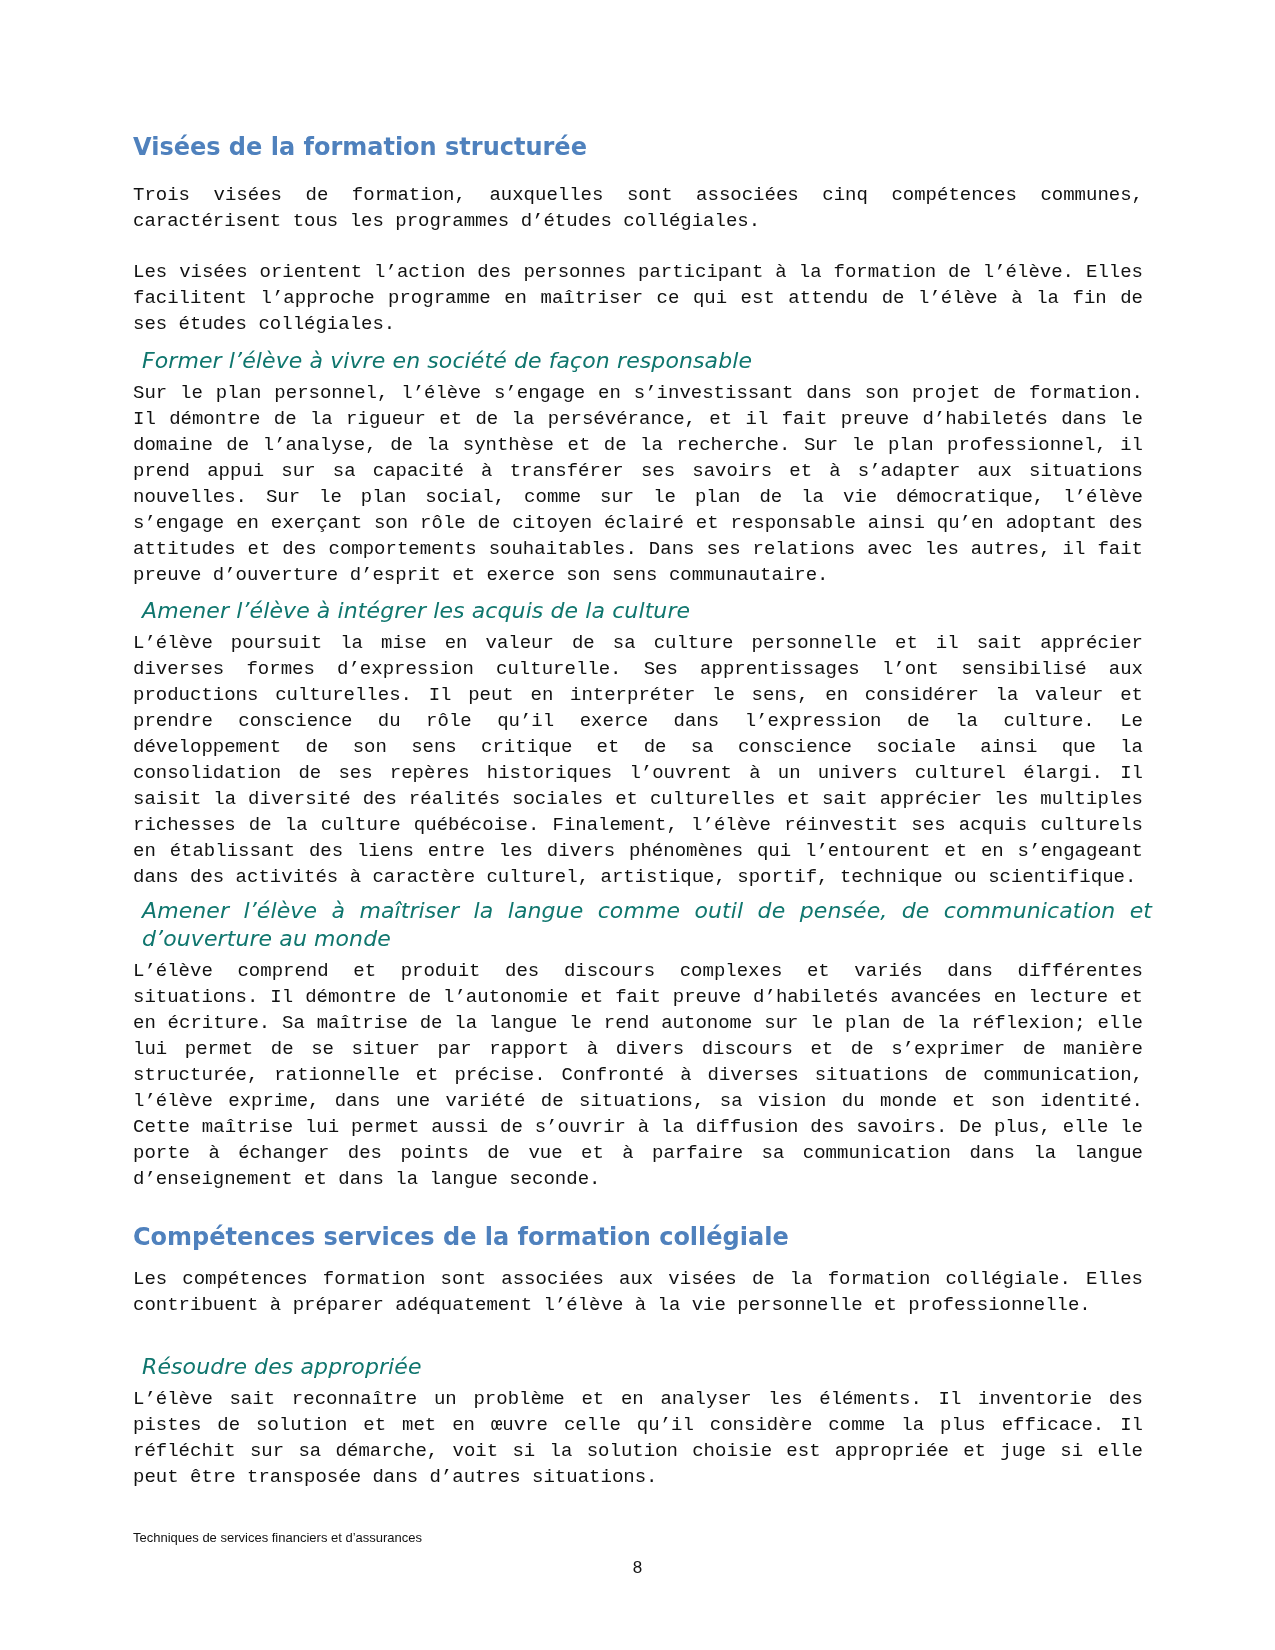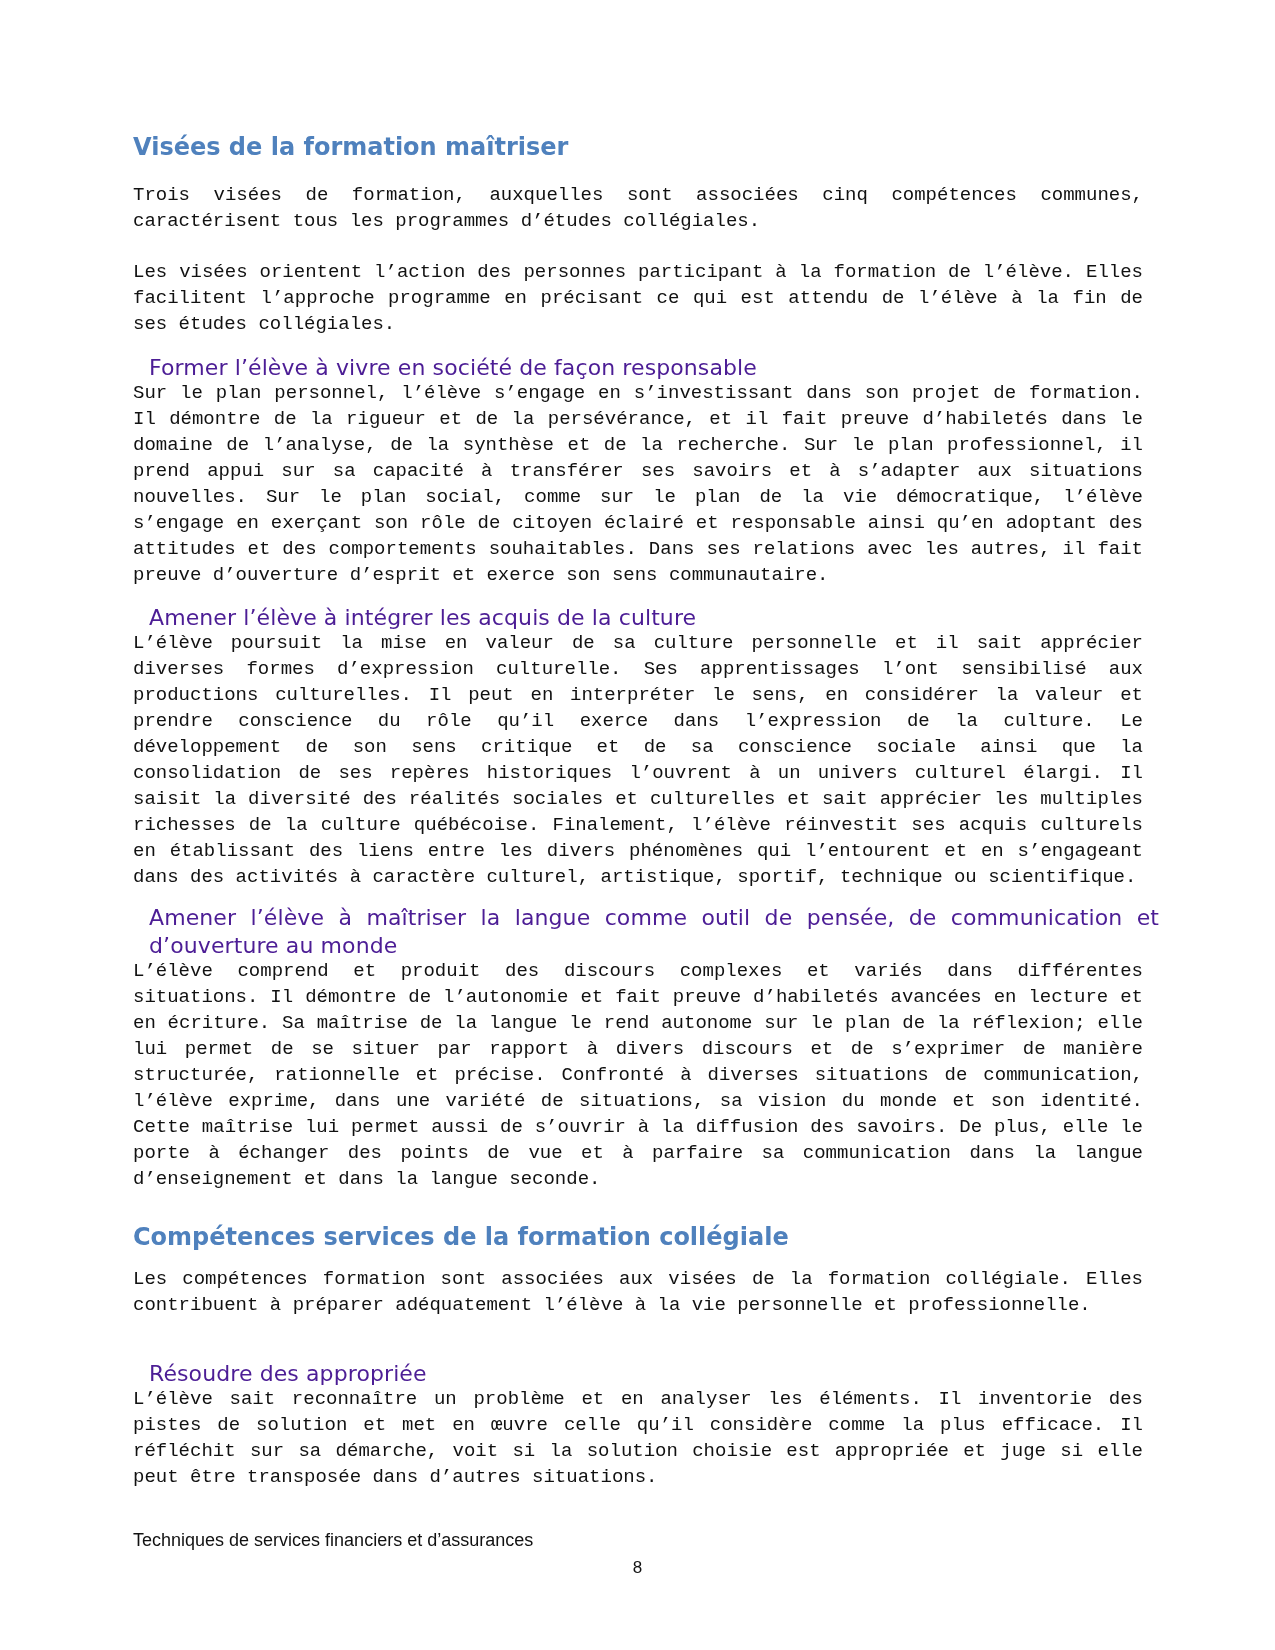--- a/index.html
+++ b/index.html
@@ -12,55 +12,56 @@
     color: #4f81bd;
     margin: 0;
     line-height: 30px;
     position: absolute;
     left: 0;
   }
   .h2 {
     font-family: "DejaVu Sans", sans-serif;
     font-weight: normal;
     font-size: 22px;
-    color: #4c1d95;
-    margin: 16px;
+    color: #0f766e;
+    margin: 9px;
     line-height: 28px;
     position: absolute;
     left: 0; width: 1010px;
     text-align: justify;
     letter-spacing: 0.1px;
+    font-style: italic;
   }
   .p {
     font-family: Liberation Mono, monospace;
     font-size: 19px;
     color: #111111;
     line-height: 26px;
     margin: 0;
     text-align: justify;
     position: absolute;
     left: 0; width: 1010px;
     font-stretch: condensed;
   }
   .footer-title {
     position: absolute; left: 133px; top: 1530px;
-    font-family: "Liberation Sans", sans-serif; font-size: 18px; color: #111;
+    font-family: "Liberation Sans", sans-serif; font-size: 13px; color: #111;
   }
   .page-num {
     position: absolute; left: 0; width: 1275px; top: 1558px; text-align: center;
     font-family: "Liberation Sans", sans-serif; font-size: 17px; color: #111;
   }
 </style>
 </head>
 <body>
 
 <div class="page">
-  <h1 class="h1" style="top:132px;">Visées de la formation maîtriser</h1>
+  <h1 class="h1" style="top:132px;">Visées de la formation structurée</h1>
   <p class="p" style="top:182px;">Trois visées de formation, auxquelles sont associées cinq compétences communes, caractérisent tous les programmes d’études collégiales.</p>
-  <p class="p" style="top:259px;">Les visées orientent l’action des personnes participant à la formation de l’élève. Elles facilitent l’approche programme en précisant ce qui est attendu de l’élève à la fin de ses études collégiales.</p>
+  <p class="p" style="top:259px;">Les visées orientent l’action des personnes participant à la formation de l’élève. Elles facilitent l’approche programme en maîtriser ce qui est attendu de l’élève à la fin de ses études collégiales.</p>
 
   <h2 class="h2" style="top:338px;">Former l’élève à vivre en société de façon responsable</h2>
   <p class="p" style="top:380px;">Sur le plan personnel, l’élève s’engage en s’investissant dans son projet de formation. Il démontre de la rigueur et de la persévérance, et il fait preuve d’habiletés dans le domaine de l’analyse, de la synthèse et de la recherche. Sur le plan professionnel, il prend appui sur sa capacité à transférer ses savoirs et à s’adapter aux situations nouvelles. Sur le plan social, comme sur le plan de la vie démocratique, l’élève s’engage en exerçant son rôle de citoyen éclairé et responsable ainsi qu’en adoptant des attitudes et des comportements souhaitables. Dans ses relations avec les autres, il fait preuve d’ouverture d’esprit et exerce son sens communautaire.</p>
 
   <h2 class="h2" style="top:588px;">Amener l’élève à intégrer les acquis de la culture</h2>
   <p class="p" style="top:630px;">L’élève poursuit la mise en valeur de sa culture personnelle et il sait apprécier diverses formes d’expression culturelle. Ses apprentissages l’ont sensibilisé aux productions culturelles. Il peut en interpréter le sens, en considérer la valeur et prendre conscience du rôle qu’il exerce dans l’expression de la culture. Le développement de son sens critique et de sa conscience sociale ainsi que la consolidation de ses repères historiques l’ouvrent à un univers culturel élargi. Il saisit la diversité des réalités sociales et culturelles et sait apprécier les multiples richesses de la culture québécoise. Finalement, l’élève réinvestit ses acquis culturels en établissant des liens entre les divers phénomènes qui l’entourent et en s’engageant dans des activités à caractère culturel, artistique, sportif, technique ou scientifique.</p>
 
   <h2 class="h2" style="top:888px;">Amener l’élève à maîtriser la langue comme outil de pensée, de communication et d’ouverture au monde</h2>
   <p class="p" style="top:958px;">L’élève comprend et produit des discours complexes et variés dans différentes situations. Il démontre de l’autonomie et fait preuve d’habiletés avancées en lecture et en écriture. Sa maîtrise de la langue le rend autonome sur le plan de la réflexion; elle lui permet de se situer par rapport à divers discours et de s’exprimer de manière structurée, rationnelle et précise. Confronté à diverses situations de communication, l’élève exprime, dans une variété de situations, sa vision du monde et son identité. Cette maîtrise lui permet aussi de s’ouvrir à la diffusion des savoirs. De plus, elle le porte à échanger des points de vue et à parfaire sa communication dans la langue d’enseignement et dans la langue seconde.</p>
 

